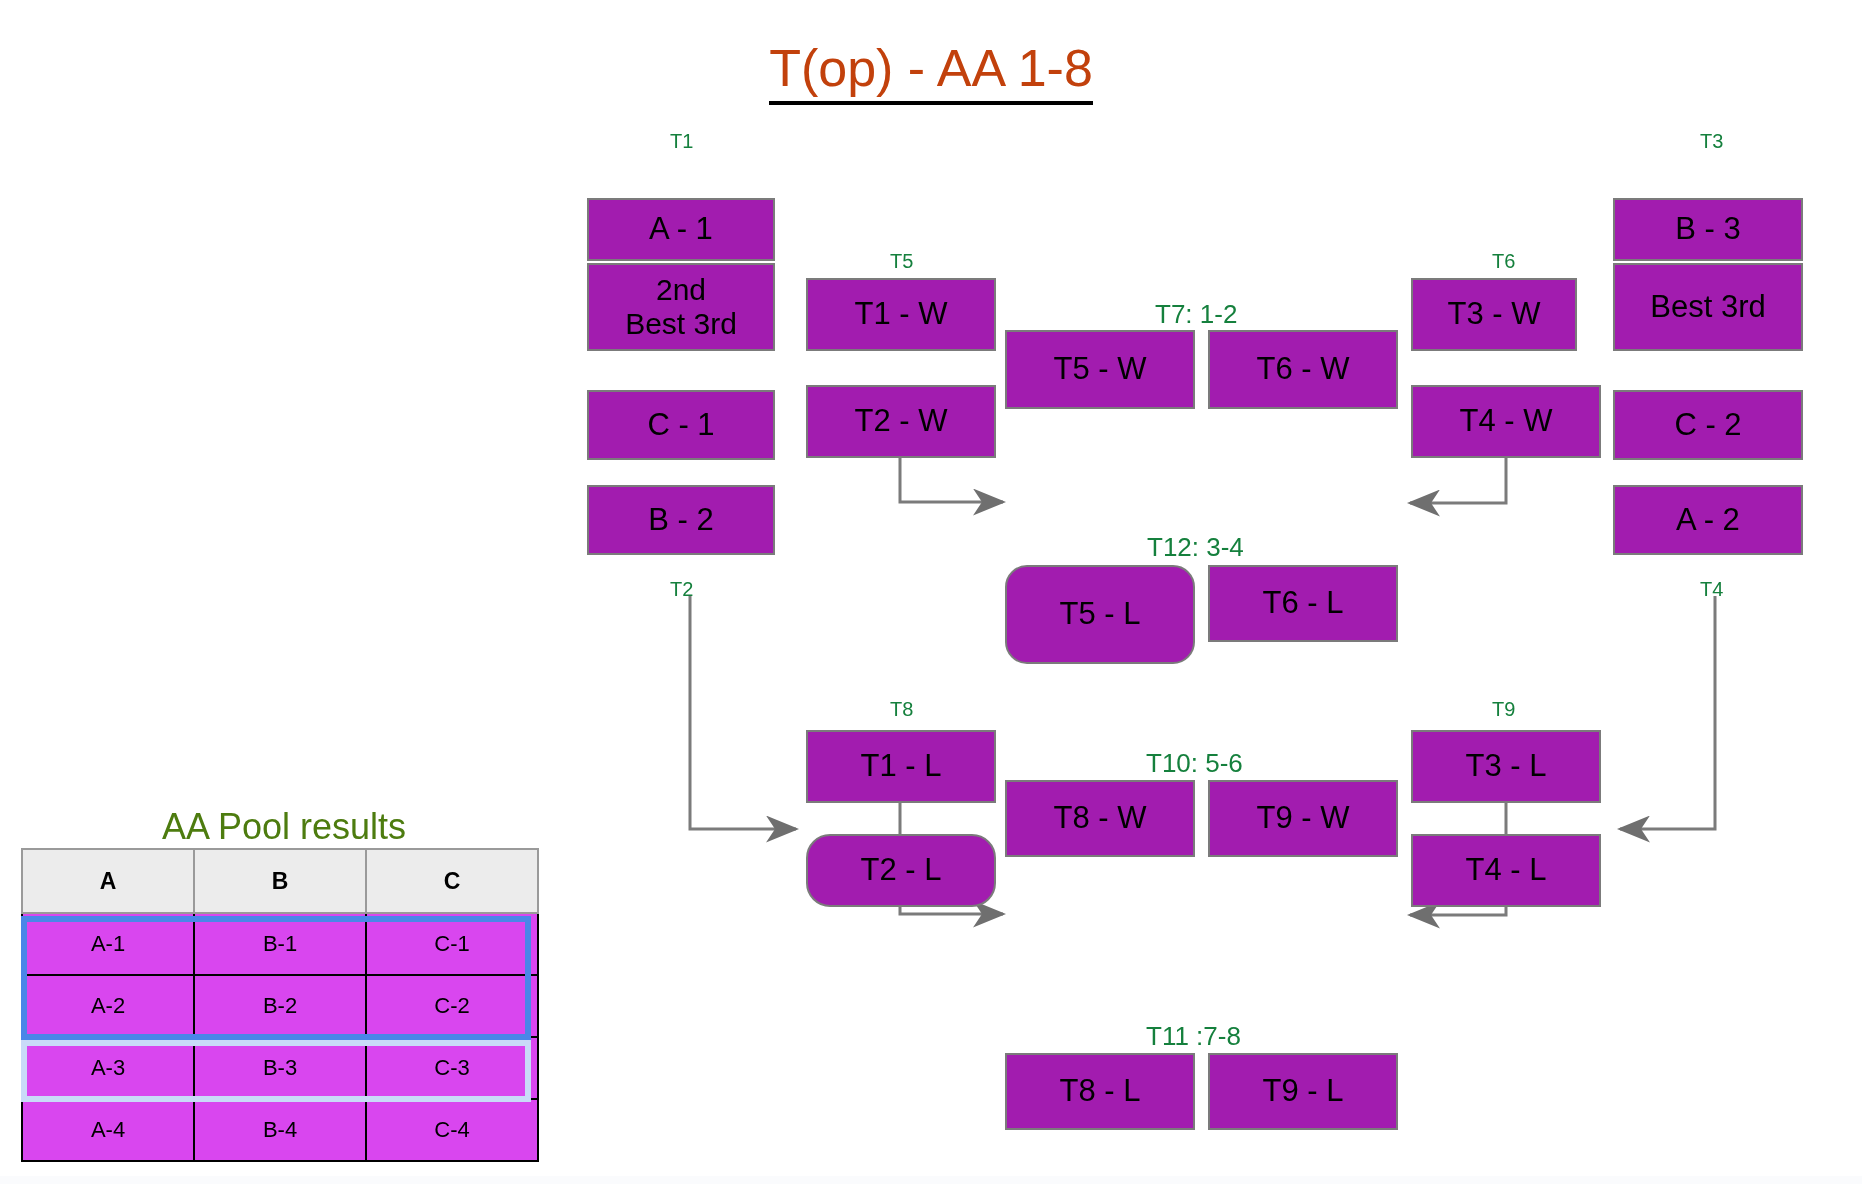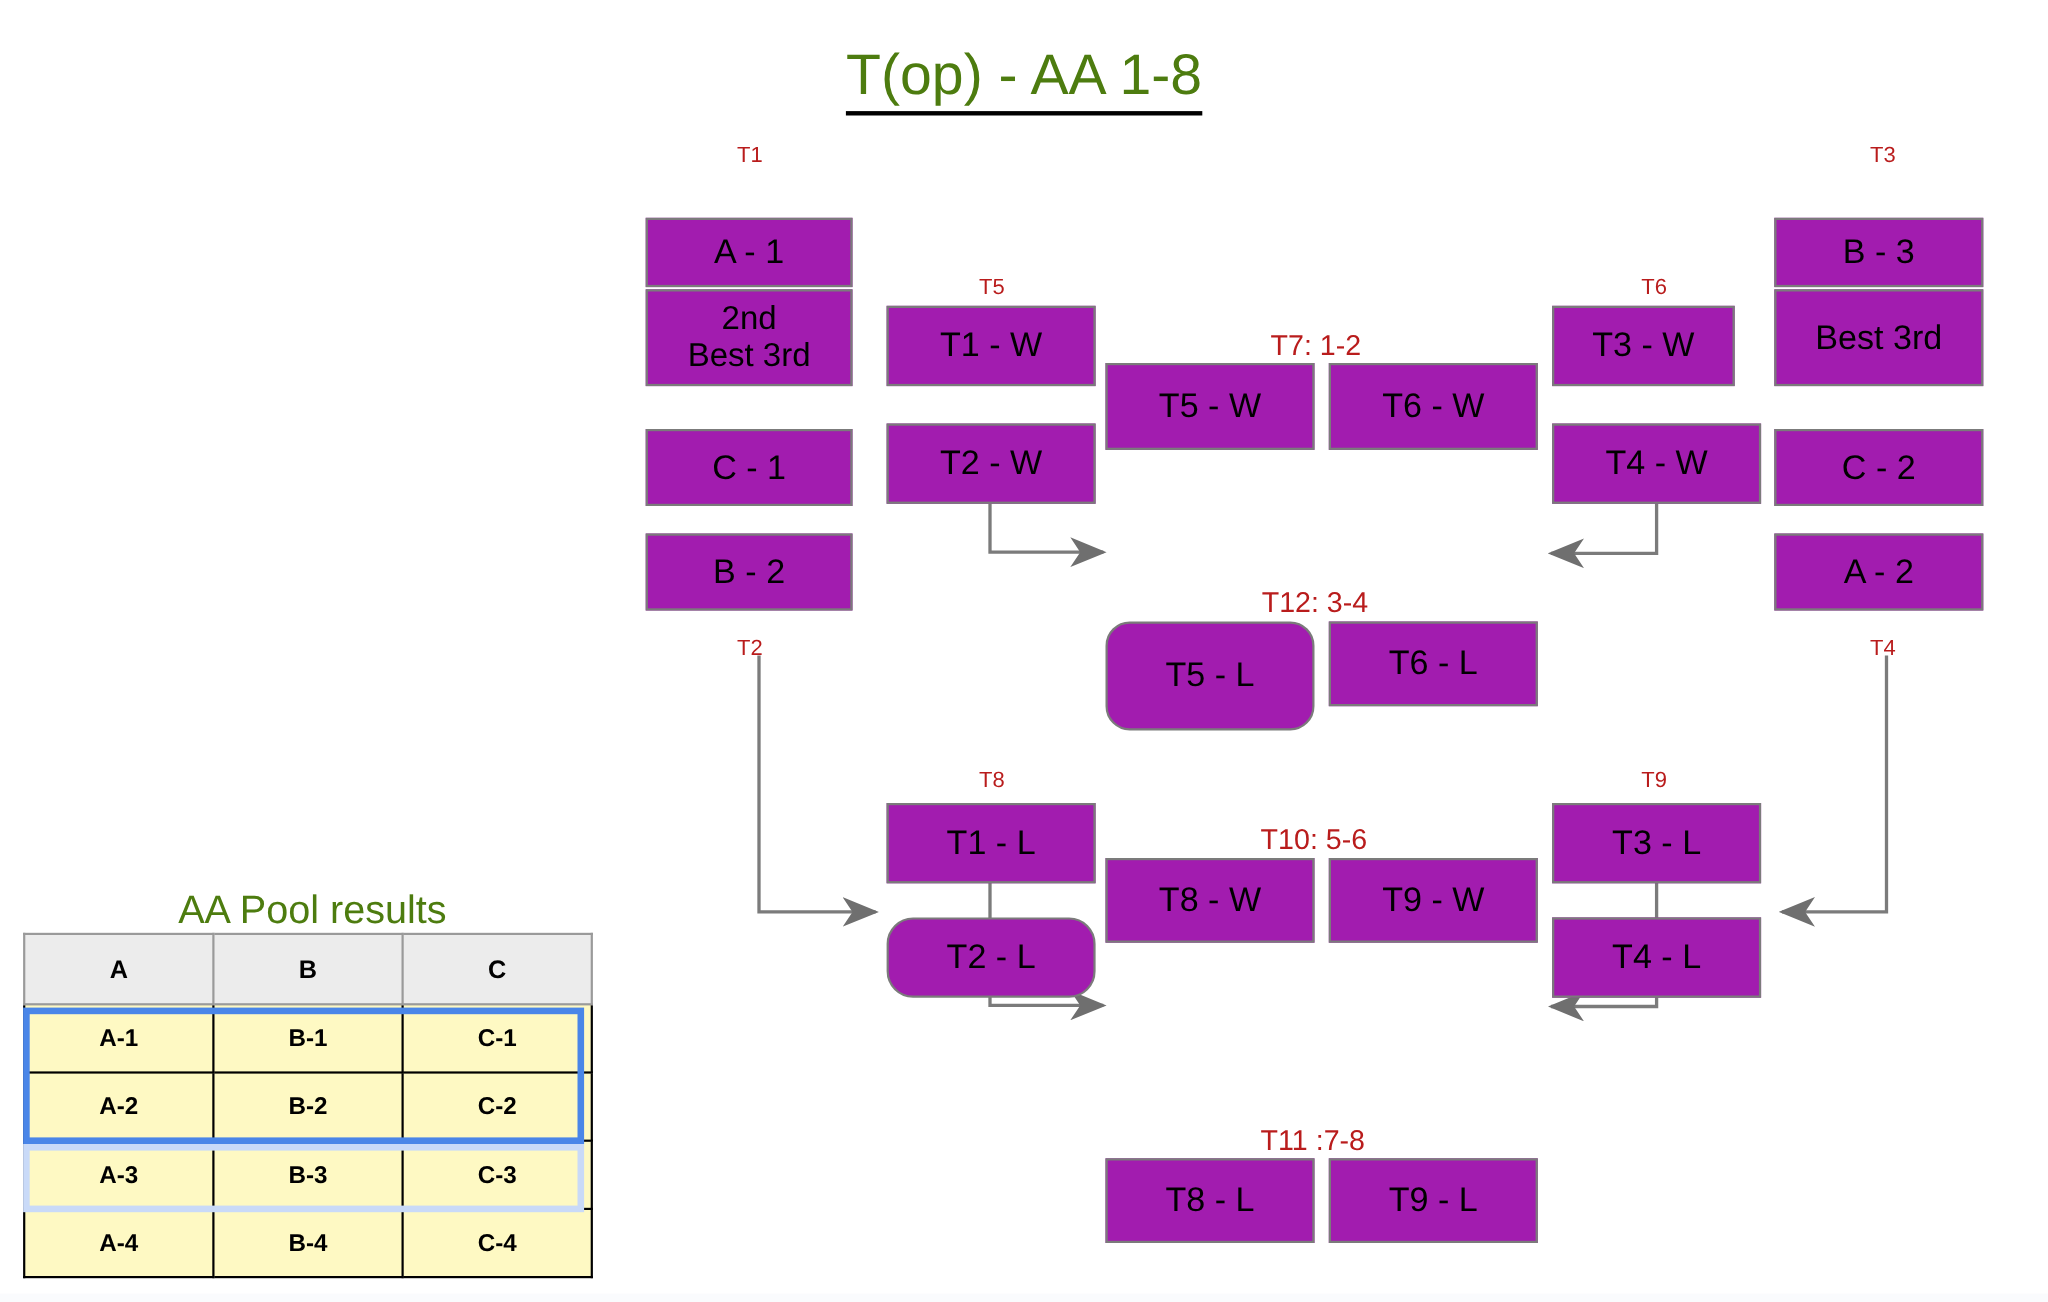--- a/index.html
+++ b/index.html
@@ -11,21 +11,21 @@
     overflow:hidden;
   }
   #stage{position:absolute;left:0;top:0;width:1862px;height:1184px;}
 
   
   .title{
     position:absolute;
     left:0; top:38px; width:1862px;
     text-align:center;
     font-size:52px;
-    color:#4d7c0f;
+    color:#c2410c;
     letter-spacing:0px;
   }
   .title span{
     border-bottom:4px solid #000;
     padding-bottom:4px;
   }
 
   
   .bx{
     position:absolute;
@@ -40,21 +40,21 @@
     line-height:1.12;
     text-align:center;
     white-space:pre-line;
   }
   .bx.two-line{font-size:30px;}
 
   
   .tlab{
     position:absolute;
     font-size:20px;
-    color:#b91c1c;
+    color:#15803d;
     white-space:nowrap;
   }
   .tlab.big{font-size:26px;}
 
   
   .conn{position:absolute;}
 
   
   .pool-title{
     position:absolute;
@@ -71,23 +71,22 @@
     width:510px;
   }
   table.pool th, table.pool td{
     border:2px solid #000;
     width:170px;
     height:60px;
     text-align:center;
     vertical-align:middle;
     font-size:22px;
     color:#000;
-    background:#fef9c3;
+    background:#d946ef;
     padding:0;
-    font-weight:bold;
   }
   table.pool th{
     background:#ececec;
     border:2px solid #9a9a9a;
     font-weight:bold;
     height:62px;
     font-size:23px;
   }
   
   .hl{

